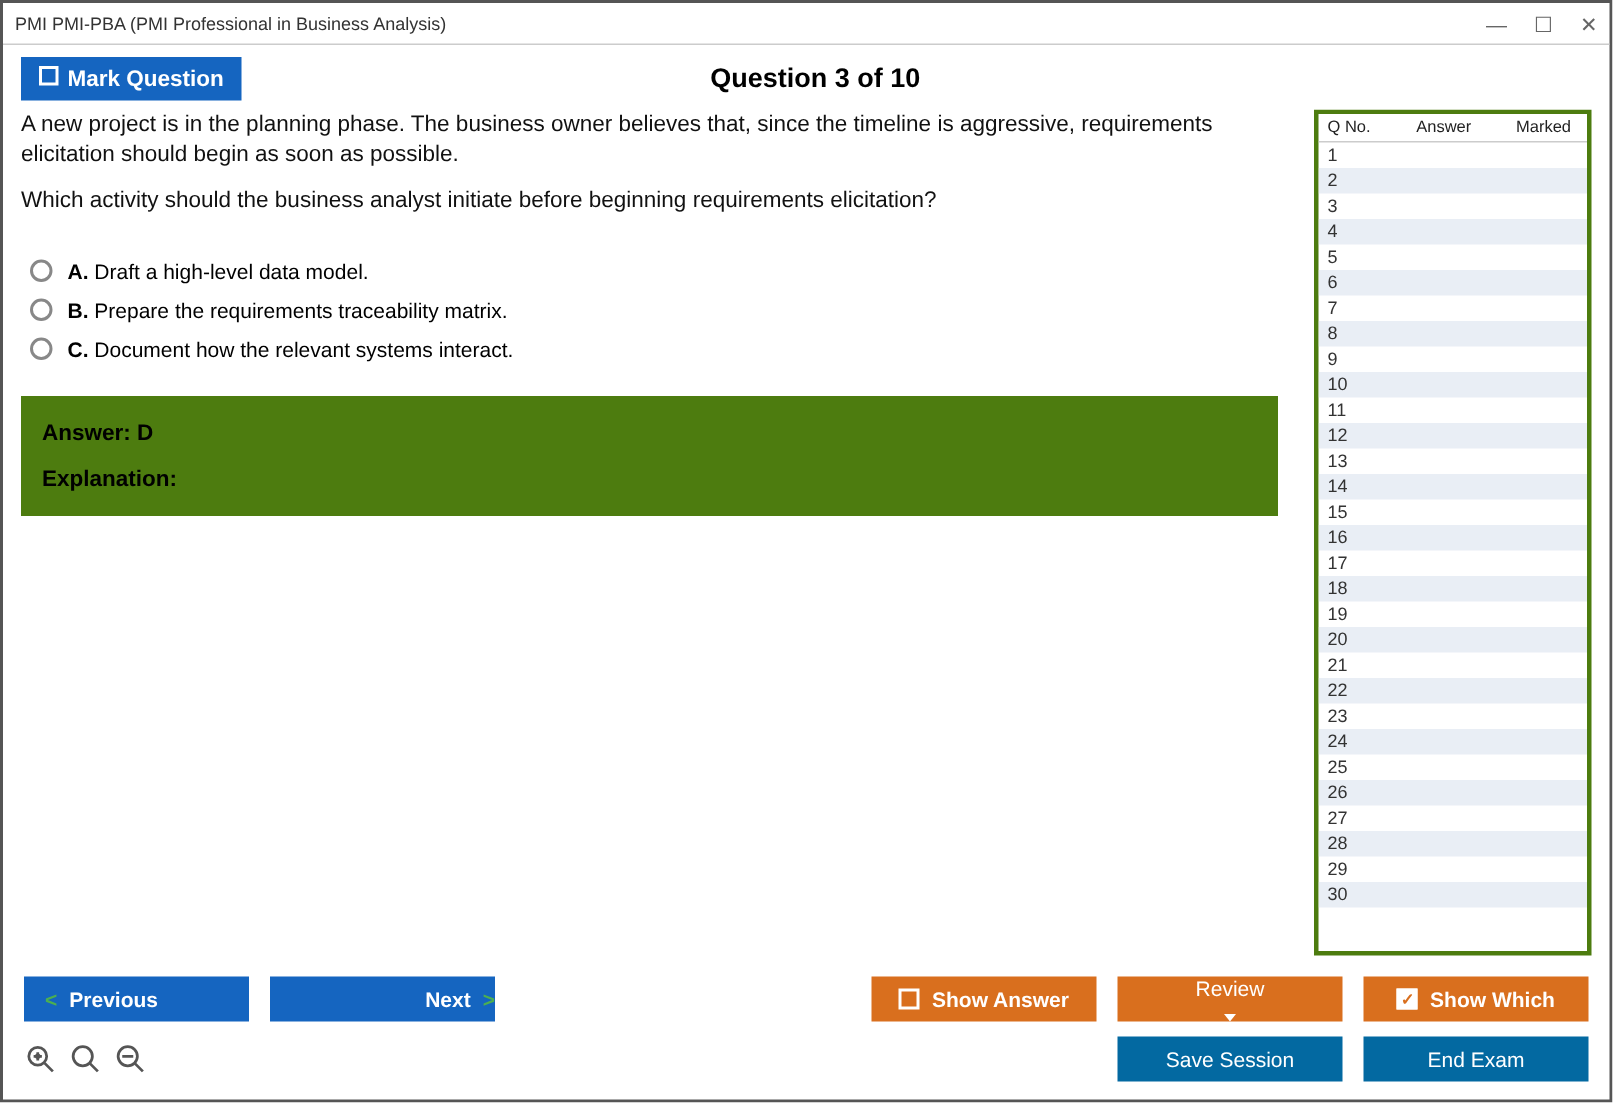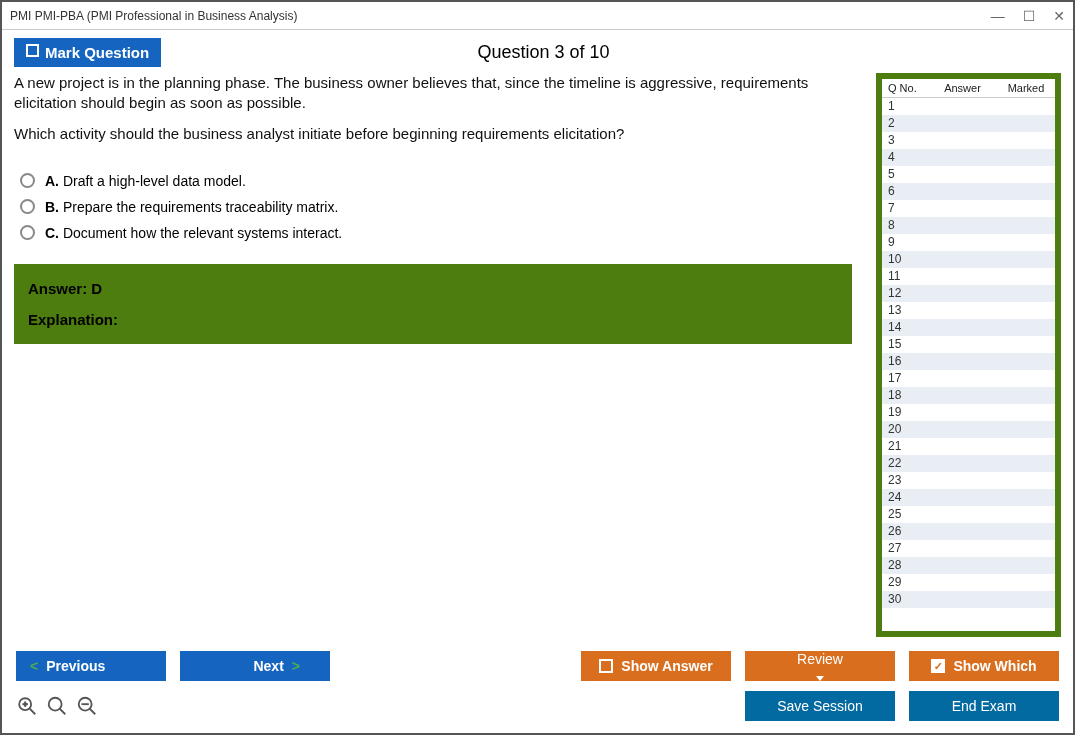--- a/index.html
+++ b/index.html
@@ -18,21 +18,21 @@
     display: flex; align-items: center; padding: 8px 12px 6px 12px; position: relative;
   }
   .mark-btn {
     background: #1565c0; color: #fff; border: none; padding: 6px 12px;
     font-weight: bold; font-size: 15px; display: flex; align-items: flex-start; gap: 6px;
     cursor: pointer;
   }
   .mark-btn .chk { width: 13px; height: 13px; border: 2px solid #fff; display: inline-block; }
   .qtitle {
     position: absolute; left: 0; right: 0; text-align: center;
-    font-size: 18px; font-weight: normal; pointer-events: none; margin-left: 12px;
+    font-size: 18px; font-weight: bold; pointer-events: none; margin-left: 12px;
   }
   .body-area {
     flex: 1; display: flex; padding: 0 12px 4px 12px; gap: 24px; overflow: hidden;
   }
   .question-pane {
     flex: 1; display: flex; flex-direction: column; overflow-y: auto;
   }
   .stem { font-size: 15px; line-height: 1.35; color: #111; margin-bottom: 10px; }
   .stem p { margin-bottom: 10px; }
   .options { margin-top: 4px; }
@@ -44,21 +44,21 @@
     width: 15px; height: 15px; border: 2px solid #888; border-radius: 50%; flex-shrink: 0;
   }
   .opt.correct { background: #95e895; }
   .opt.correct .radio { border-color: #8aa88a; }
   .answer-box {
     background: #4d7c0f; margin-top: 18px; padding: 16px 14px; font-size: 15px;
   }
   .answer-box .ans-line { font-weight: bold; margin-bottom: 14px; }
   .answer-box .exp-line { font-weight: bold; }
   .side-panel {
-    width: 185px; border: 6px solid #4d7c0f; display: flex; flex-direction: column;
+    width: 185px; border: 3px solid #4d7c0f; display: flex; flex-direction: column;
     font-size: 12px; overflow: hidden;
   }
   .side-head {
     display: flex; padding: 3px 4px 3px 6px; border-bottom: 1px solid #ccc;
     color: #222; font-size: 11px;
   }
   .side-head .c1 { width: 36px; }
   .side-head .c2 { flex: 1; text-align: center; }
   .side-head .c3 { width: 50px; text-align: center; }
   .side-body { flex: 1; overflow-y: scroll; }
@@ -79,21 +79,21 @@
   .btn-row .spacer { flex: 1; }
   .btn {
     height: 30px; padding: 0 18px; border: none; color: #fff; font-weight: bold;
     font-size: 14px; cursor: pointer; display: inline-flex; align-items: center; gap: 8px;
     justify-content: center;
   }
   .btn.blue { background: #1565c0; }
   .btn.orange { background: #d96f1e; }
   .btn.dark { background: #0369a1; }
   .btn.prev { width: 150px; justify-content: flex-start; padding-left: 14px; }
-  .btn.next { width: 150px; justify-content: flex-end; padding-right: 30px; }
+  .btn.next { width: 150px; justify-content: flex-end; padding-right: 0; }
   .btn.sa { width: 150px; }
   .btn.rev { width: 150px; justify-content: space-between; padding: 0 12px; font-weight: normal; flex-direction: column;}
   .btn.sl { width: 150px; }
   .btn.ss { width: 150px; font-weight: normal;}
   .btn.ee { width: 150px; font-weight: normal;}
   .chev { font-weight: bold; }
   .chev.green { color: #4caf50; }
   .chk2 {
     width: 14px; height: 14px; border: 2px solid #fff; display: inline-flex;
     align-items: center; justify-content: center; font-size: 11px;

